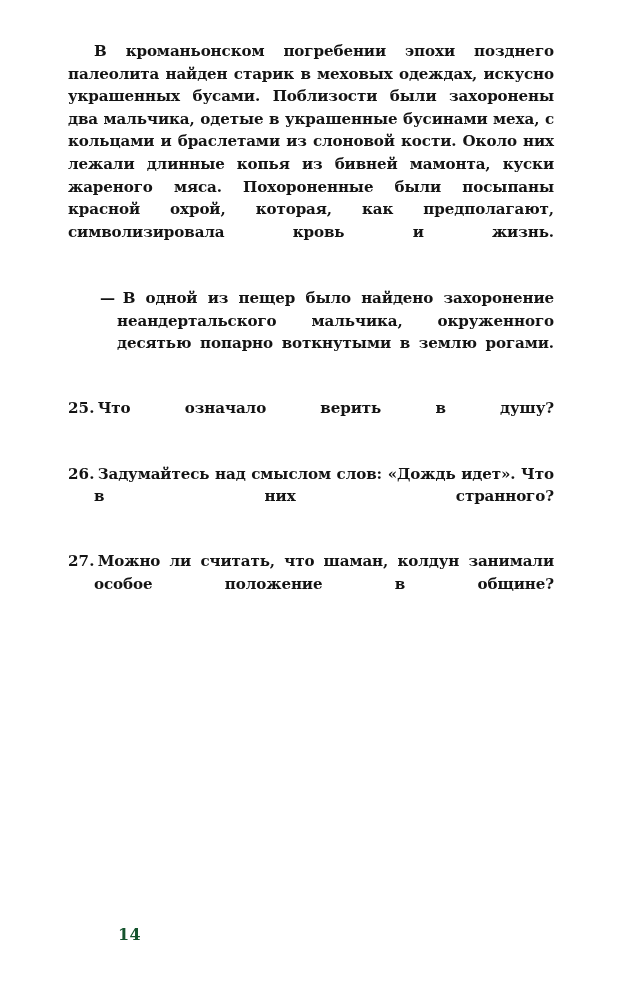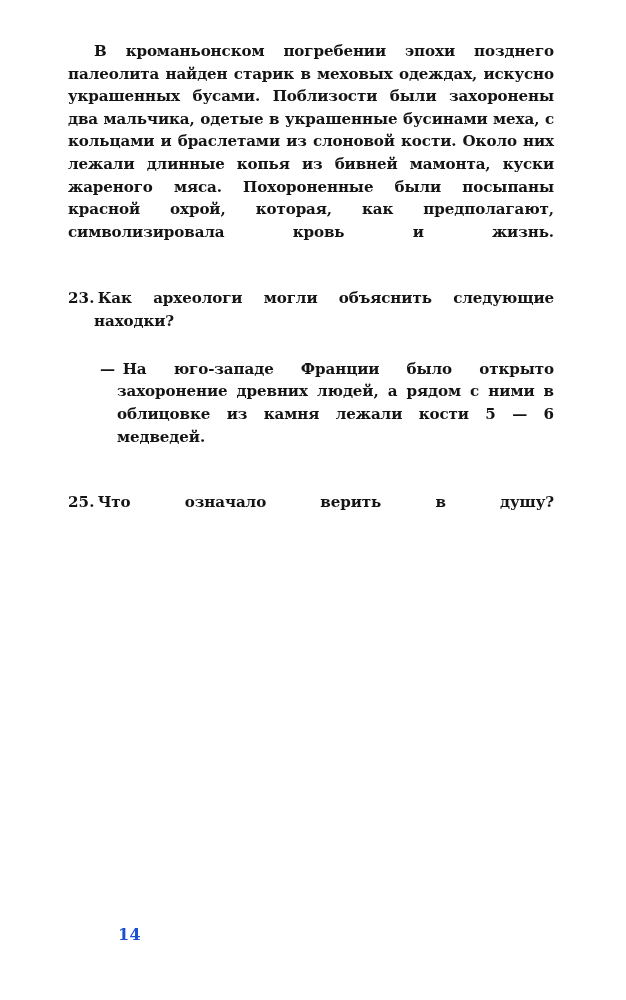--- a/index.html
+++ b/index.html
@@ -92,43 +92,44 @@
   }
 
   
   .folio {
     position: absolute;
     left: 118px;
     top: 925px;
     font-family: "DejaVu Serif", "Liberation Serif", serif;
     font-size: 16px;
     font-weight: 700;
-    color: #1d4ed8;
+    color: #14532d;
     letter-spacing: 0.4px;
   }
 </style>
 </head>
 <body>
 
 <div class="page">
 
   <div class="text-column">
 
     <p class="para intro">В кроманьонском погребении эпохи позднего палеолита найден старик в меховых одеждах, искусно украшенных бусами. Поблизости были захоронены два мальчика, одетые в украшенные бусинами меха, с кольцами и браслетами из слоновой кости. Около них лежали длинные копья из бивней мамонта, куски жареного мяса. Похороненные были посыпаны красной охрой, которая, как предполагают, символизировала кровь и жизнь.</p>
 
     <div class="q23-group">
-      <p class="para question"><span class="qnum">23. </span><span>Как археологи могли объяснить следующие находки?</span></p>
       <ul class="sub-list">
-        <li class="sub-item"><span class="dash">— </span><span>На юго-западе Франции было открыто захоронение древних людей, а рядом с ними в облицовке из камня лежали кости 5 — 6 медведей.</span></li>
+        <li class="sub-item"><span class="dash">— </span><span>В одной из пещер было найдено захоронение неандертальского мальчика, окруженного десятью попарно воткнутыми в землю рогами.</span></li>
       </ul>
     </div>
 
 
     <p class="para question"><span class="qnum">25. </span><span>Что означало верить в душу?</span></p>
 
+    <p class="para question"><span class="qnum">26. </span><span>Задумайтесь над смыслом слов: «Дождь идет». Что в них странного?</span></p>
 
+    <p class="para question"><span class="qnum">27. </span><span>Можно ли считать, что шаман, колдун занимали особое положение в общине?</span></p>
 
 
   </div>
 
   <div class="folio">14</div>
 
 </div>
 
 </body></html>

